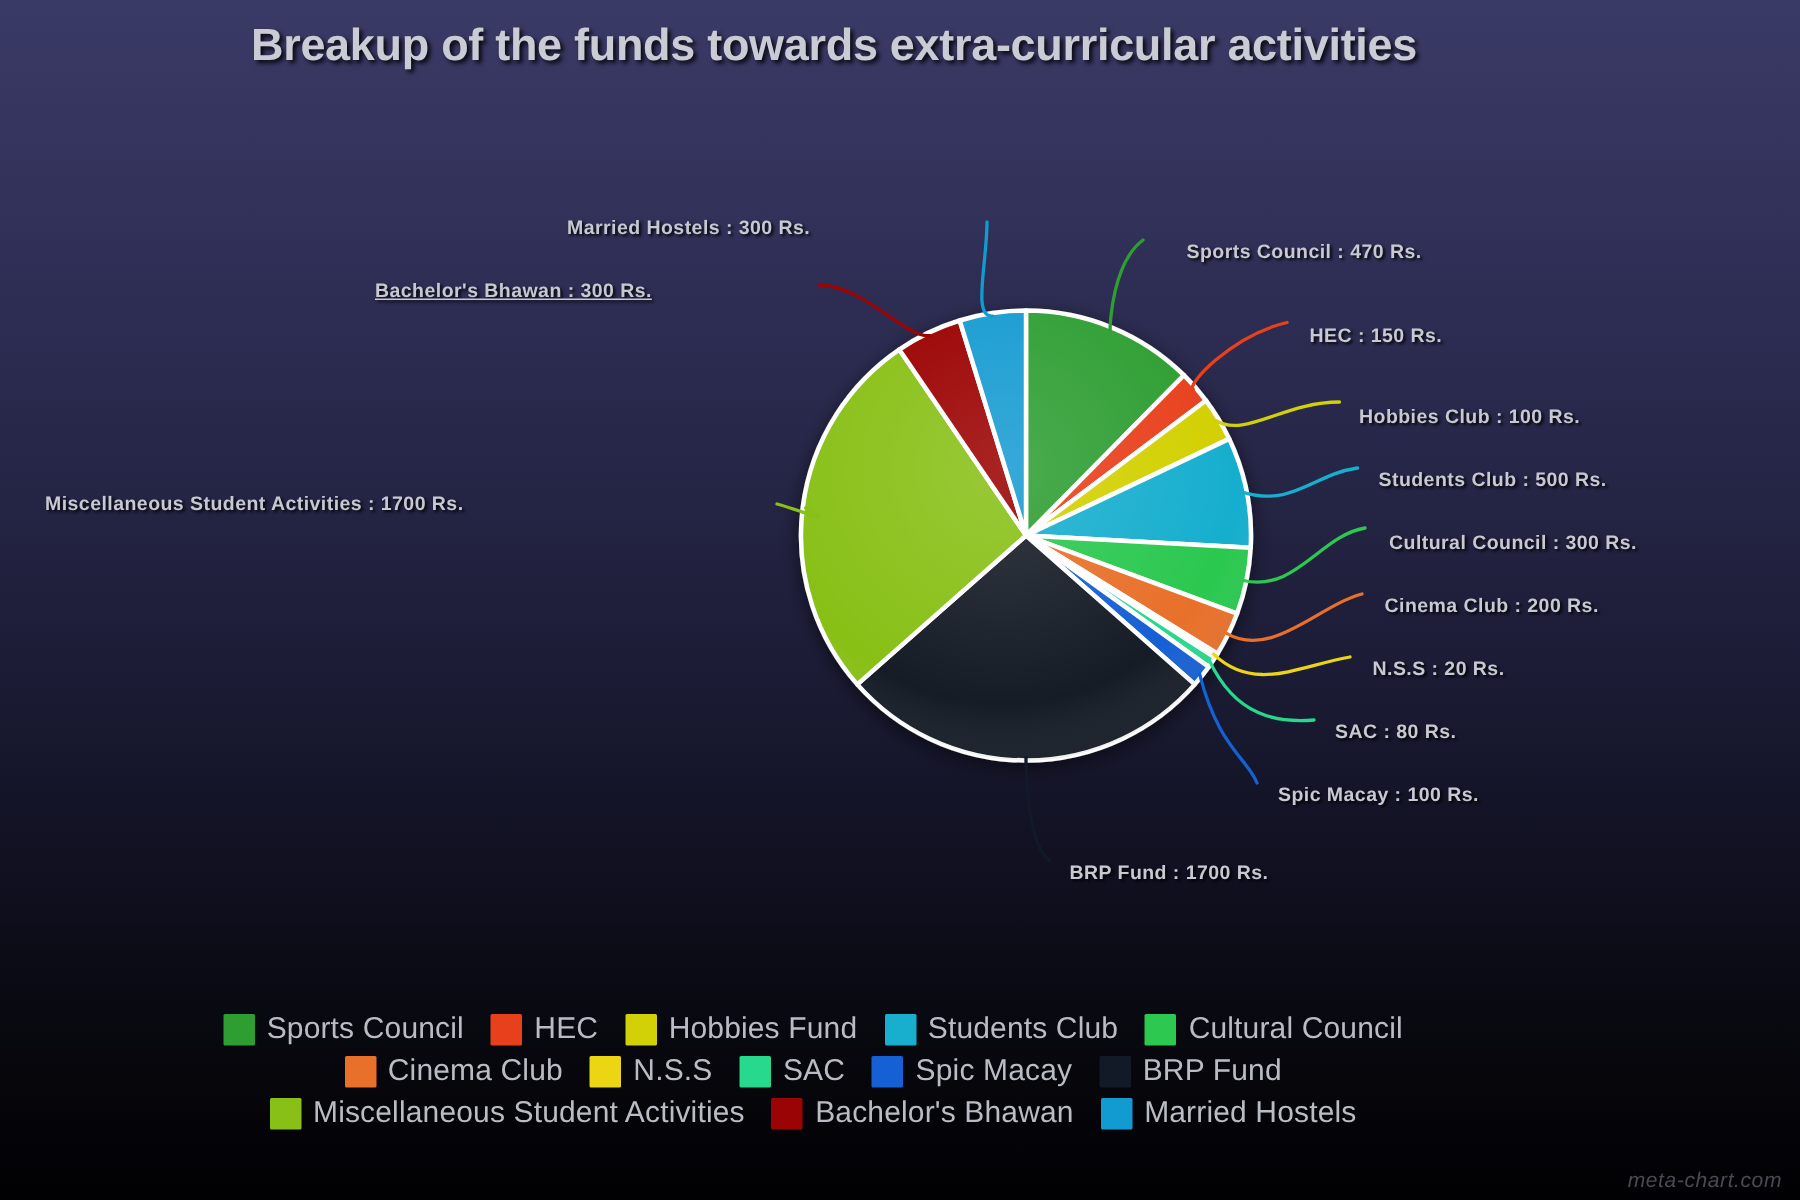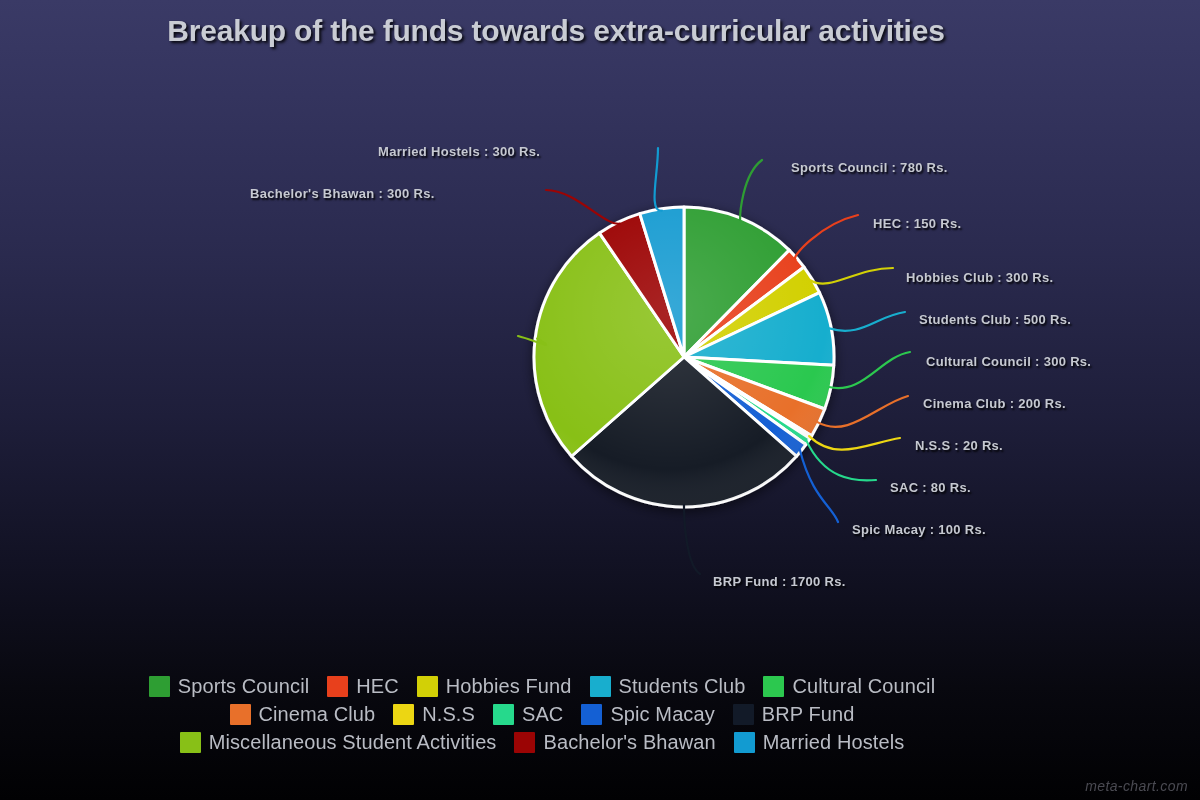--- a/index.html
+++ b/index.html
@@ -147,28 +147,29 @@
         <path d="M 799.7 449.3 C 812 498, 832 506, 838 522" fill="none" stroke="#1460d4" stroke-width="2.2" stroke-linecap="round"></path>
         <path d="M 684.0 505.0 C 684 530, 688 566, 700 574" fill="none" stroke="#121a28" stroke-width="2.2" stroke-linecap="round"></path>
         <path d="M 537.1 338.6 C 560 352, 534 340, 518 336" fill="none" stroke="#88c017" stroke-width="2.2" stroke-linecap="round"></path>
         <path d="M 619.8 223.7 C 604 226, 576 190, 546 190" fill="none" stroke="#9b0404" stroke-width="2.2" stroke-linecap="round"></path>
         <path d="M 661.9 210.7 C 648 212, 658 176, 658 148" fill="none" stroke="#129bd1" stroke-width="2.2" stroke-linecap="round"></path>
       </g>
   </svg>
 
   <div class="callout" style="left:378px; top:144px;">Married Hostels : 300 Rs.</div>
 
-  <div class="callout" style="left:250px; top:186px;">Bachelor's Bhawan : 300 Rs.</div>
-
-
-  <div class="callout" style="left:791px; top:160px;">Sports Council : 780 Rs.</div>
+  <div class="callout" style="left:250px; top:186px;text-decoration:underline;">Bachelor's Bhawan : 300 Rs.</div>
+
+  <div class="callout" style="left:30px; top:328px;">Miscellaneous Student Activities : 1700 Rs.</div>
+
+  <div class="callout" style="left:791px; top:160px;">Sports Council : 470 Rs.</div>
 
   <div class="callout" style="left:873px; top:216px;">HEC : 150 Rs.</div>
 
-  <div class="callout" style="left:906px; top:270px;">Hobbies Club : 300 Rs.</div>
+  <div class="callout" style="left:906px; top:270px;">Hobbies Club : 100 Rs.</div>
 
   <div class="callout" style="left:919px; top:312px;">Students Club : 500 Rs.</div>
 
   <div class="callout" style="left:926px; top:354px;">Cultural Council : 300 Rs.</div>
 
   <div class="callout" style="left:923px; top:396px;">Cinema Club : 200 Rs.</div>
 
   <div class="callout" style="left:915px; top:438px;">N.S.S : 20 Rs.</div>
 
   <div class="callout" style="left:890px; top:480px;">SAC : 80 Rs.</div>

